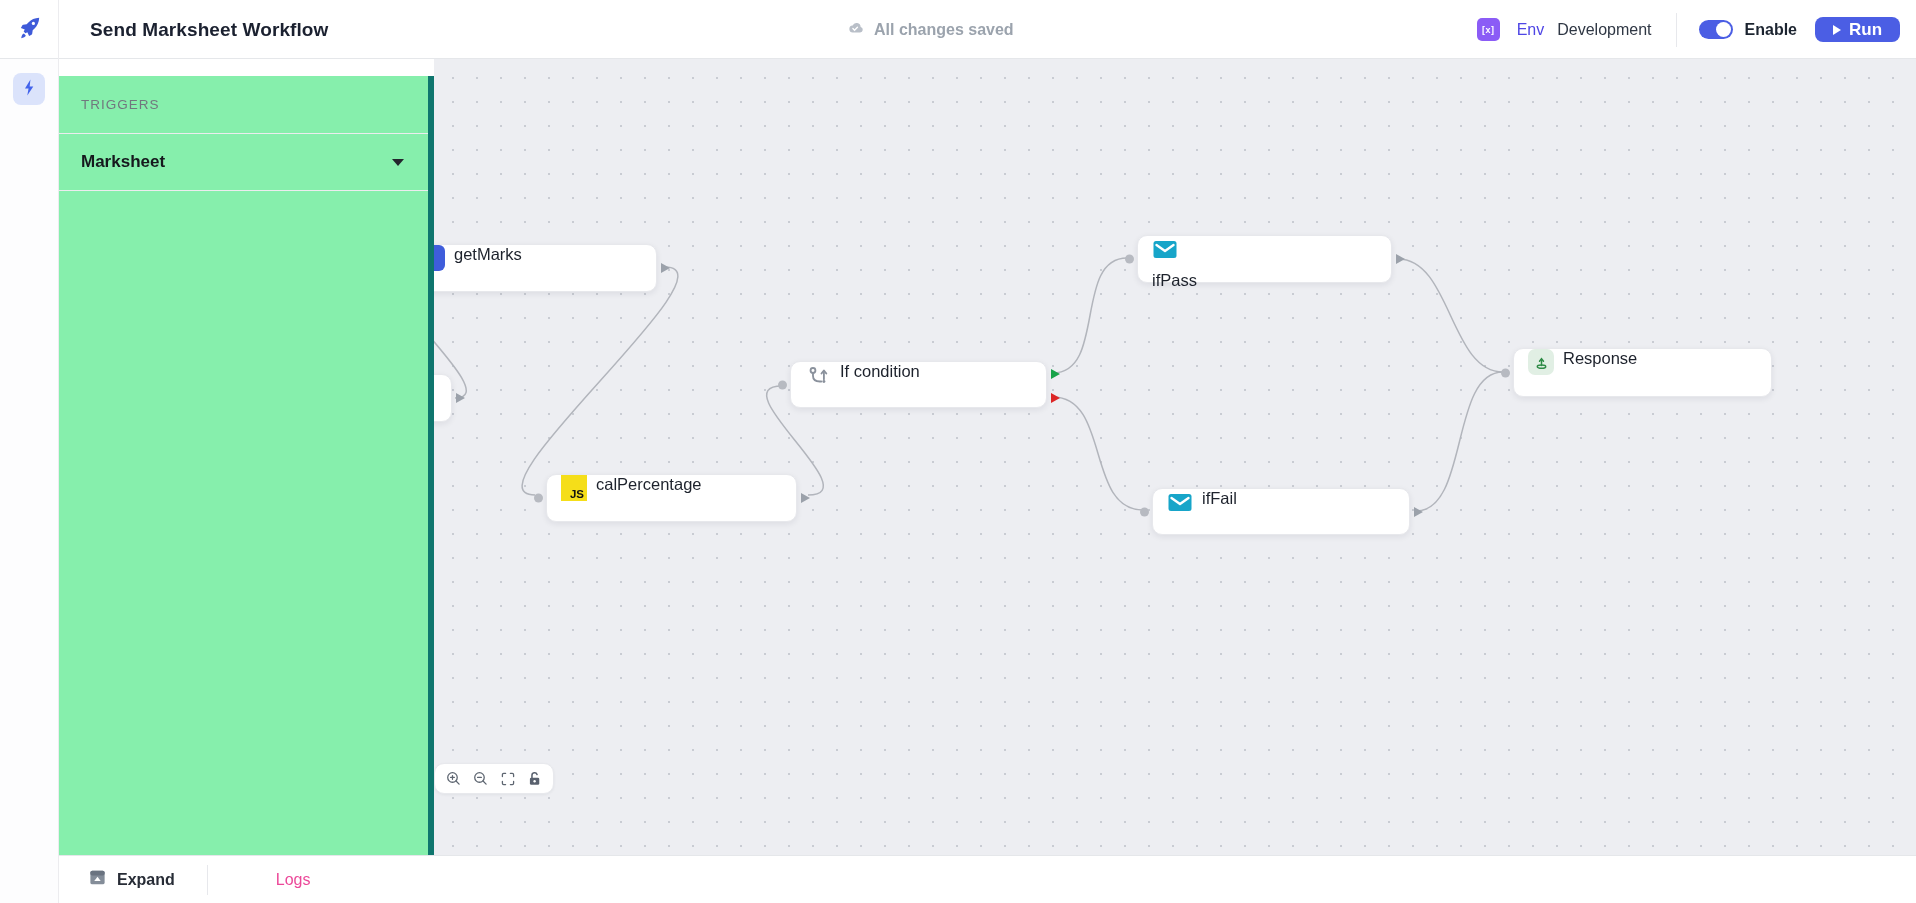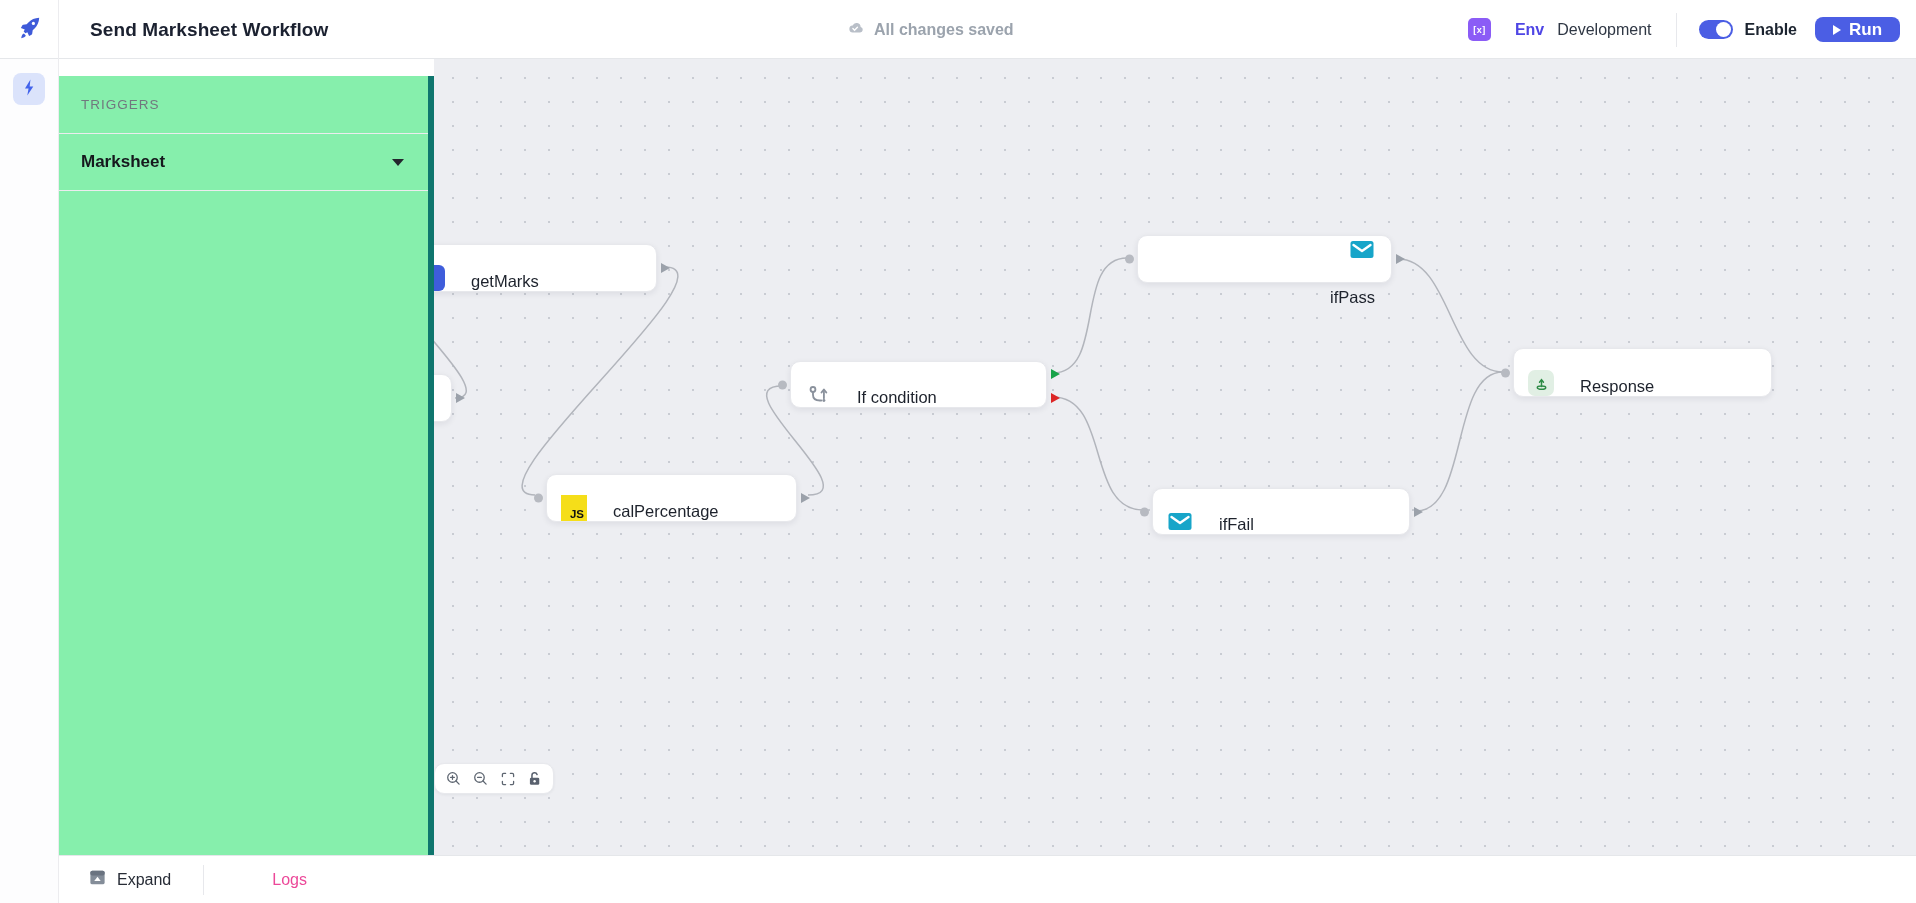--- a/index.html
+++ b/index.html
@@ -6,21 +6,21 @@
   html,body { width:1916px; height:903px; font-family:"Liberation Sans", sans-serif; background:#fff; overflow:hidden; }
   #root { position:relative; width:1916px; height:903px; }
 
   
   .topbar { position:absolute; left:0; top:0; width:1916px; height:59px; background:#fff; border-bottom:1px solid #e5e7ea; z-index:30; }
   .logo-cell { position:absolute; left:0; top:0; width:59px; height:59px; border-right:1px solid #ececef; display:flex; align-items:center; justify-content:center; }
   .wf-title { position:absolute; left:90px; top:0; height:59px; display:flex; align-items:center; font-size:19px; font-weight:700; color:#1b2130; letter-spacing:.1px; }
   .save-status { position:absolute; left:845px; top:0; height:59px; display:flex; align-items:center; gap:9px; color:#9ba3ad; font-size:16px;font-weight:bold; }
   .topbar-right { position:absolute; right:16px; top:0; height:59px; display:flex; align-items:center; }
   .env-icon { width:23px; height:23px; border-radius:5px; background:#8b5cf6; color:#fff; font-size:9px; font-weight:700; display:flex; align-items:center; justify-content:center; letter-spacing:.5px; }
-  .env-label { margin-left:24px; font-size:16px; font-weight:700; color:#4f46e5; }
+  .env-label { margin-left:17px; font-size:16px; font-weight:400; color:#4f46e5; }
   .env-value { margin-left:13px; font-size:16px; font-weight:500; color:#2f3744; }
   .tb-divider { width:1px; height:34px; background:#e7e8ec; margin:0 22px 0 24px; }
   .toggle { position:relative; width:34px; height:19px; border-radius:10px; background:#4b5ee4; cursor:pointer; }
   .toggle .knob { position:absolute; right:2px; top:2px; width:15px; height:15px; border-radius:50%; background:#fff; }
   .enable-label { margin-left:12px; font-size:16px; font-weight:600; color:#1c2430; }
   .run-btn { margin-left:18px; width:85px; height:25px; border:none; border-radius:8px; background:#4b5ee4; color:#fff; font-size:17px; font-weight:600; display:flex; align-items:center; justify-content:center; gap:8px; cursor:pointer; font-family:inherit; }
   .play-tri { width:0; height:0; border-top:5px solid transparent; border-bottom:5px solid transparent; border-left:8px solid #fff; }
 
   
   .rail { position:absolute; left:0; top:59px; width:59px; height:844px; background:#fdfdfe; border-right:1px solid #ececef; z-index:25; }
@@ -29,31 +29,31 @@
   
   .sidebar { position:absolute; left:59px; top:76px; width:375px; height:796px; background:#86efac; border-right:6px solid #0f766e; z-index:20; }
   .sb-section-title { height:58px; display:flex; align-items:center; padding-left:22px; font-size:13.5px; font-weight:500; letter-spacing:1px; color:#71777e; border-bottom:1px solid #ececef; }
   .sb-row { height:57px; display:flex; align-items:center; justify-content:space-between; padding:0 24px 0 22px; border-bottom:1px solid #ececef; cursor:pointer; }
   .sb-row-label { font-size:17px; font-weight:700; color:#16181d; }
   .caret-down { width:0; height:0; border-left:6px solid transparent; border-right:6px solid transparent; border-top:7px solid #23262d; }
 
   
   .bottombar { position:absolute; left:59px; top:855px; width:1857px; height:48px; background:#fff; border-top:1px solid #e5e7ea; z-index:20; display:flex; align-items:center; }
   .expand-group { display:flex; align-items:center; gap:10px; margin-left:29px; cursor:pointer; }
-  .expand-label { font-size:16px; font-weight:400; color:#272c36; }
+  .expand-label { font-size:16px; font-weight:700; color:#272c36; }
   .bb-divider { width:1px; height:30px; background:#e7e8ec; margin-left:32px; }
   .logs-label { margin-left:68px; font-size:16px; font-weight:500; color:#ec4899; cursor:pointer; }
 
   
   .canvas { position:absolute; left:434px; top:59px; width:1482px; height:796px; overflow:hidden; background-color:#edeef2;
             background-image:radial-gradient(#c9ccd3 1.2px, transparent 1.3px); background-size:24px 24px; background-position:7px 7px; }
   .edges { position:absolute; left:0; top:0; width:1482px; height:796px; }
   .edges path { fill:none; stroke:#b2b5bc; stroke-width:1.5; }
 
-  .node { position:absolute; height:48px; background:#fff; border:1px solid #e7e8ec; border-radius:10px; display:flex; align-items:flex-end; gap:26px; padding:0 16px 0 14px; box-shadow:0 2px 6px rgba(25,30,50,.08); cursor:grab; }
+  .node { position:absolute; height:48px; background:#fff; border:1px solid #e7e8ec; border-radius:10px; display:flex; align-items:flex-start; gap:9px; padding:0 16px 0 14px; box-shadow:0 2px 6px rgba(25,30,50,.08); cursor:grab; }
   .node-label { font-size:16.5px; font-weight:500; color:#1d222c; white-space:nowrap; }
   .n-webhook { left:-212px; top:315px; width:230px; }
   .n-getmarks { left:-30px; top:185px; width:253px; }
   .n-calpercentage { left:112px; top:415px; width:251px; }
   .n-ifcondition { left:356px; top:302px; width:257px; height:47px; }
   .n-ifpass { left:703px; top:176px; width:255px;flex-direction:column; }
   .n-iffail { left:718px; top:429px; width:258px; height:47px; }
   .n-response { left:1079px; top:289px; width:259px; height:49px; }
 
   .h-in { position:absolute; left:-13px; top:50%; transform:translateY(-50%); width:9px; height:9px; border-radius:50%; background:#b7bac1; cursor:crosshair; }

